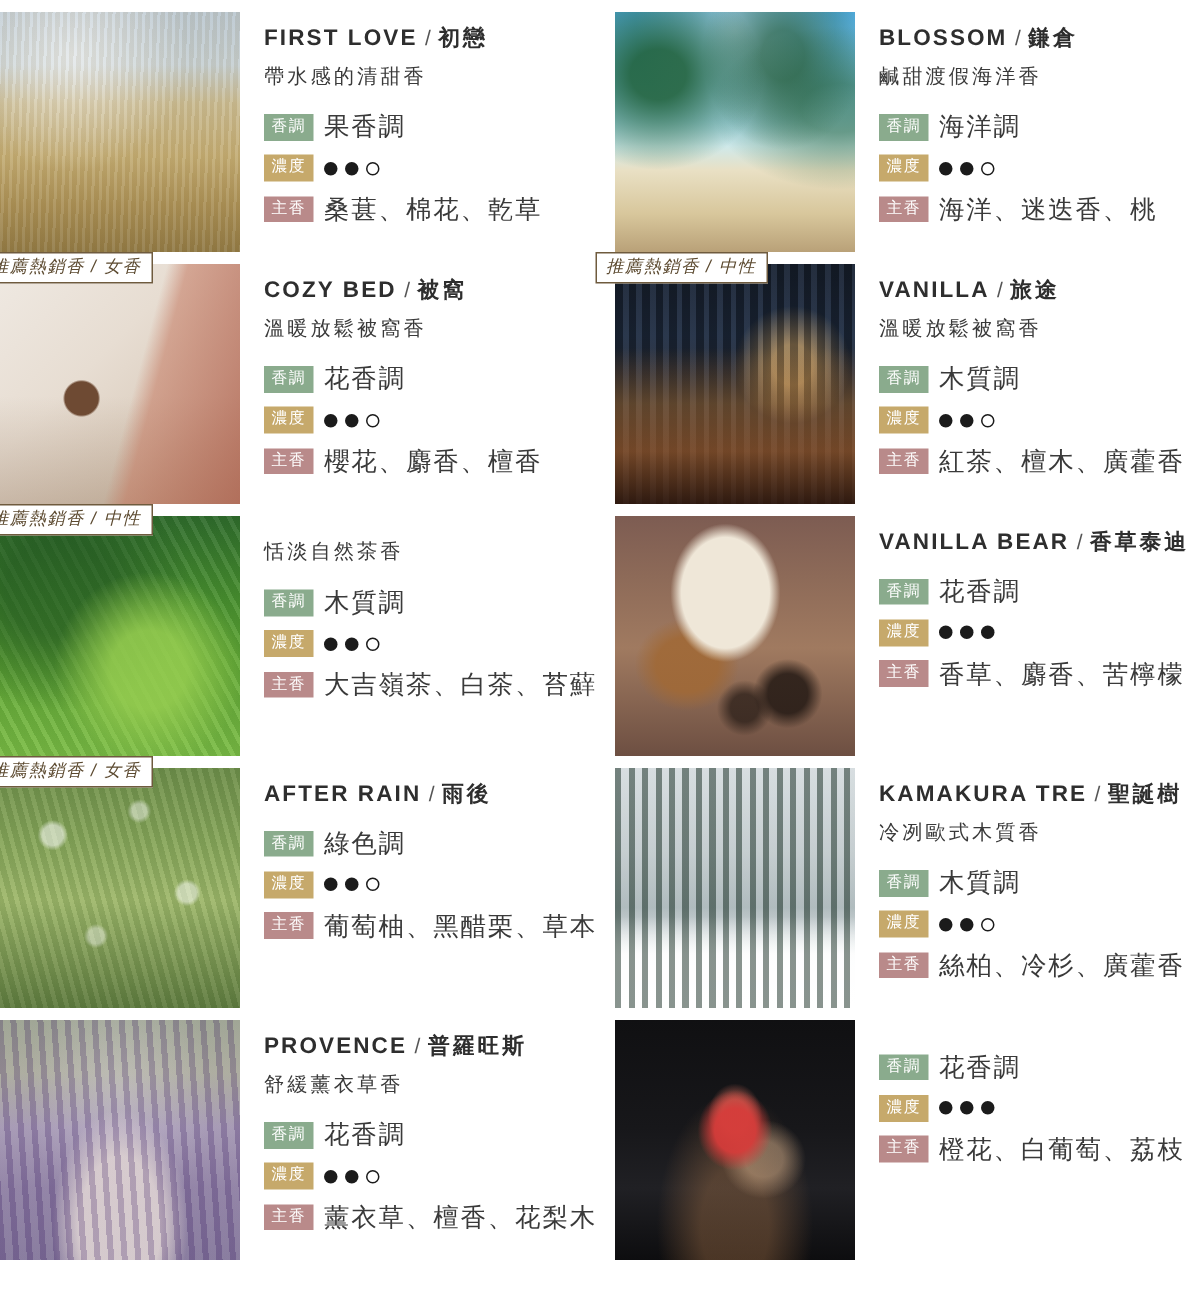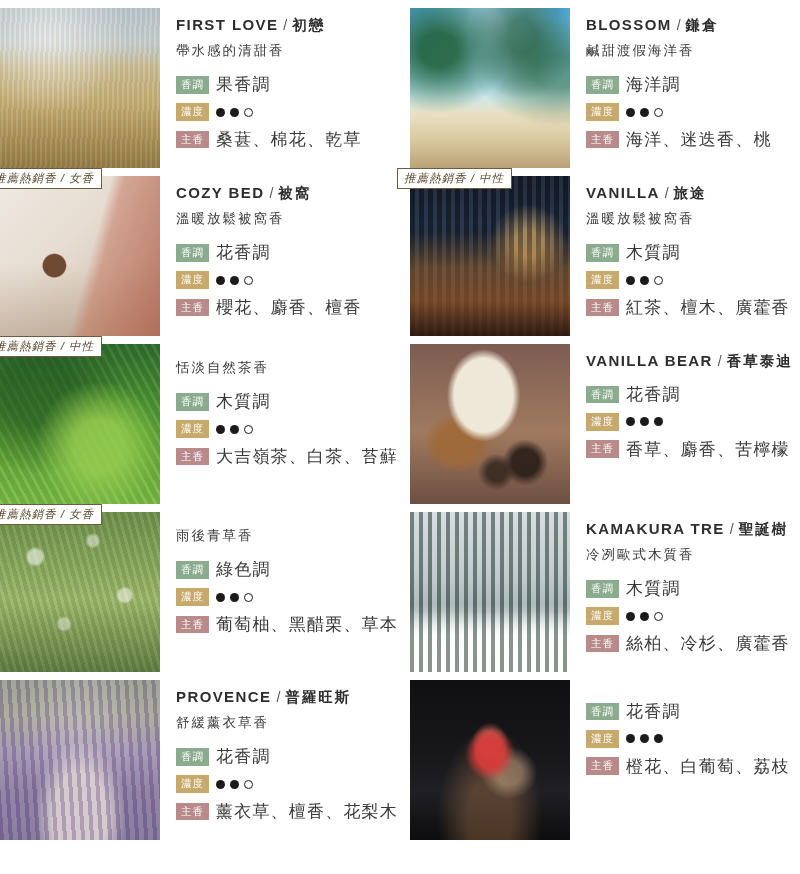--- a/index.html
+++ b/index.html
@@ -456,21 +456,23 @@
     </div>
   </div>
     <div class="card">
     <div class="thumb-wrap">
       <div class="thumb">
         <div class="img img-rain"></div>
       </div>
       <div class="ribbon">推薦熱銷香 / 女香</div>
     </div>
     <div class="info">
-      <div class="subtitle">雨後青草香</div>
+      <div>
+        <span class="title-en">AFTER RAIN</span><span class="title-sep">/</span><span class="title-zh">雨後</span>
+      </div>
       <div class="attrs">
         <div class="attr-row">
           <span class="tag" style="background:#8aab8d">香調</span>
           <span class="attr-val">綠色調</span>
         </div>
         <div class="attr-row">
           <span class="tag" style="background:#c6a96b">濃度</span>
           <span class="dots">
               <span class="dot on"></span>
               <span class="dot on"></span>

